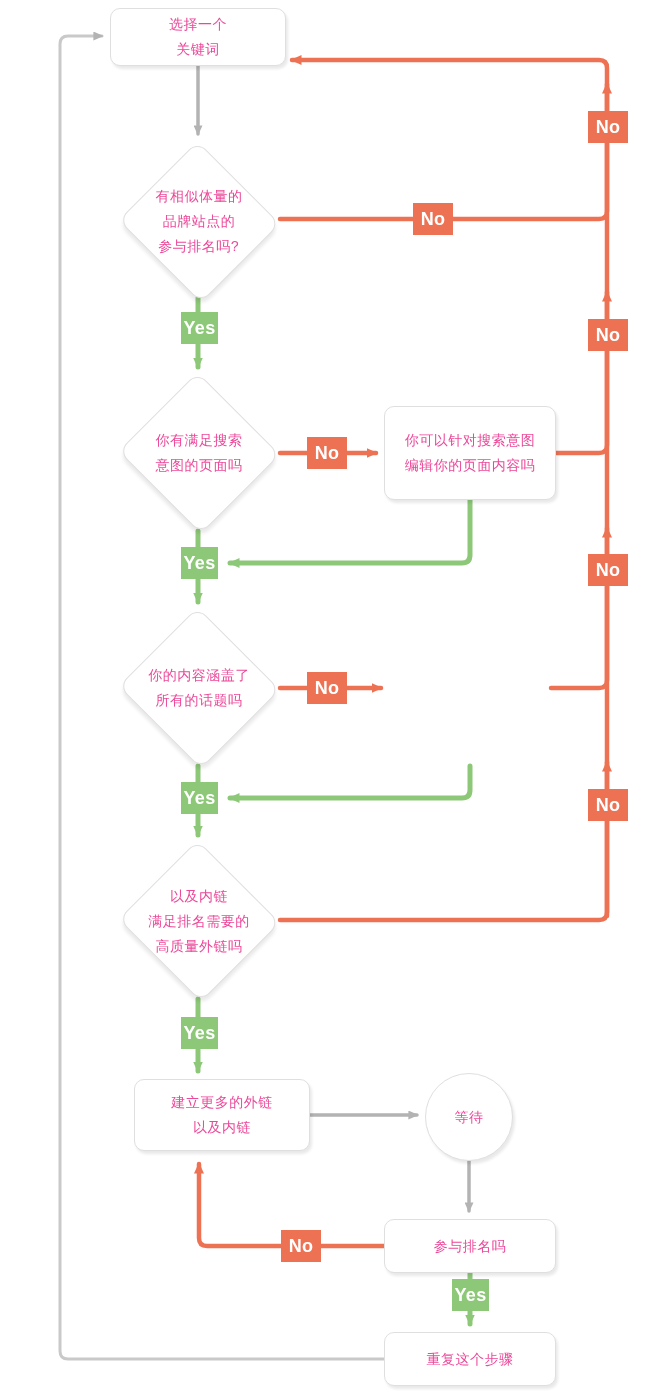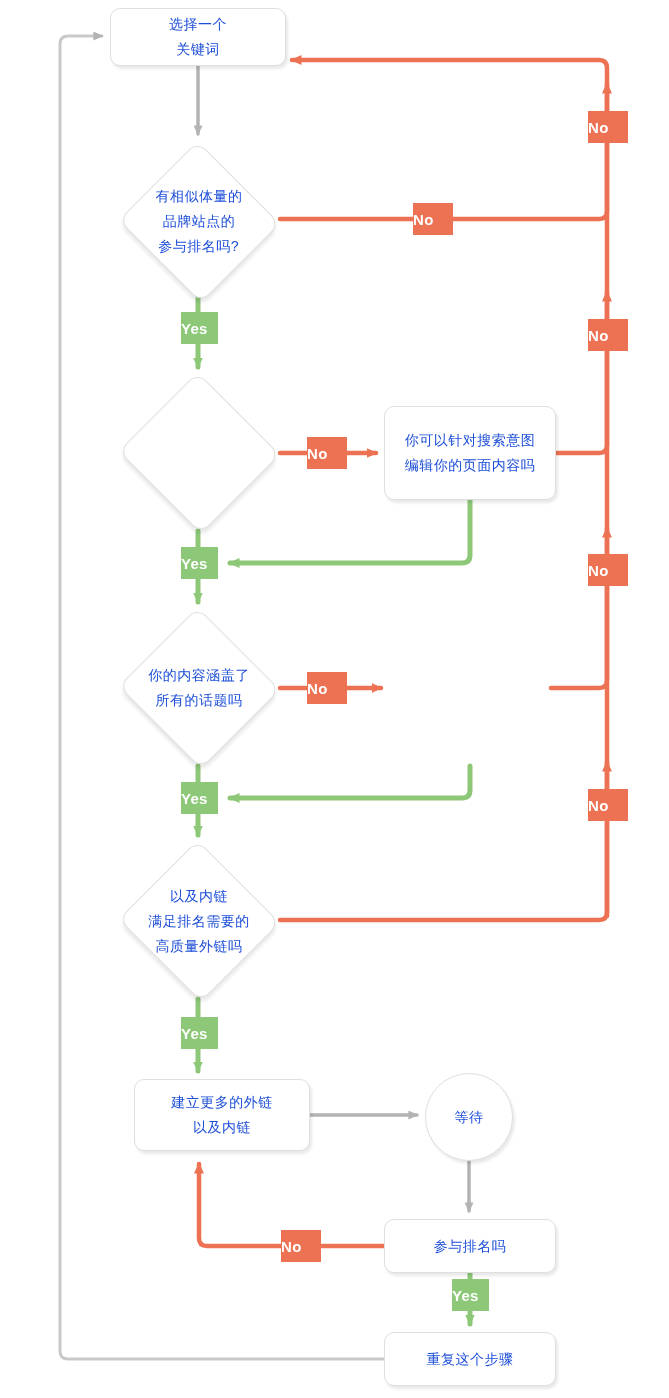--- a/index.html
+++ b/index.html
@@ -26,21 +26,21 @@
     pointer-events: none;
   }
 
   .node {
     position: absolute;
     box-sizing: border-box;
     display: flex;
     align-items: center;
     justify-content: center;
     text-align: center;
-    color: #1d4ed8;
+    color: #ec4899;
     font-size: 14px;
     line-height: 25px;
     letter-spacing: 0.5px;
   }
 
   
   .box {
     background: #ffffff;
     border: 1.5px solid #dfdfdf;
     border-radius: 10px;
@@ -85,23 +85,23 @@
     width: 92%;
     white-space: pre-line;
   }
 
   
   .elabel {
     position: absolute;
     box-sizing: border-box;
     display: flex;
     align-items: center;
-    justify-content: flex-start;
+    justify-content: center;
     color: #ffffff;
-    font-size: 15px;
+    font-size: 18px;
     font-weight: bold;
     z-index: 5;
     letter-spacing: 0.3px;
   }
   .elabel.no  { background: #ed7253; }
   .elabel.yes { background: #8dc878; }
 </style>
 </head>
 <body>
 
@@ -169,20 +169,22 @@
 
   <div class="node diamond" style="left:118px; top:144px; width:162px; height:156px;font-family:Liberation Mono, monospace;">
     <span class="dshape"></span>
     <span class="dtext ntext">有相似体量的
 品牌站点的
 参与排名吗?</span>
   </div>
 
   <div class="node diamond" style="left:118px; top:375px; width:162px; height:156px;">
     <span class="dshape"></span>
+    <span class="dtext ntext">你有满足搜索
+意图的页面吗</span>
   </div>
 
   <div class="node box" style="left:384px; top:406px; width:172px; height:94px;">
     <span class="ntext">你可以针对搜索意图
 编辑你的页面内容吗</span>
   </div>
 
   <div class="node diamond" style="left:118px; top:610px; width:162px; height:156px;">
     <span class="dshape"></span>
     <span class="dtext ntext">你的内容涵盖了

